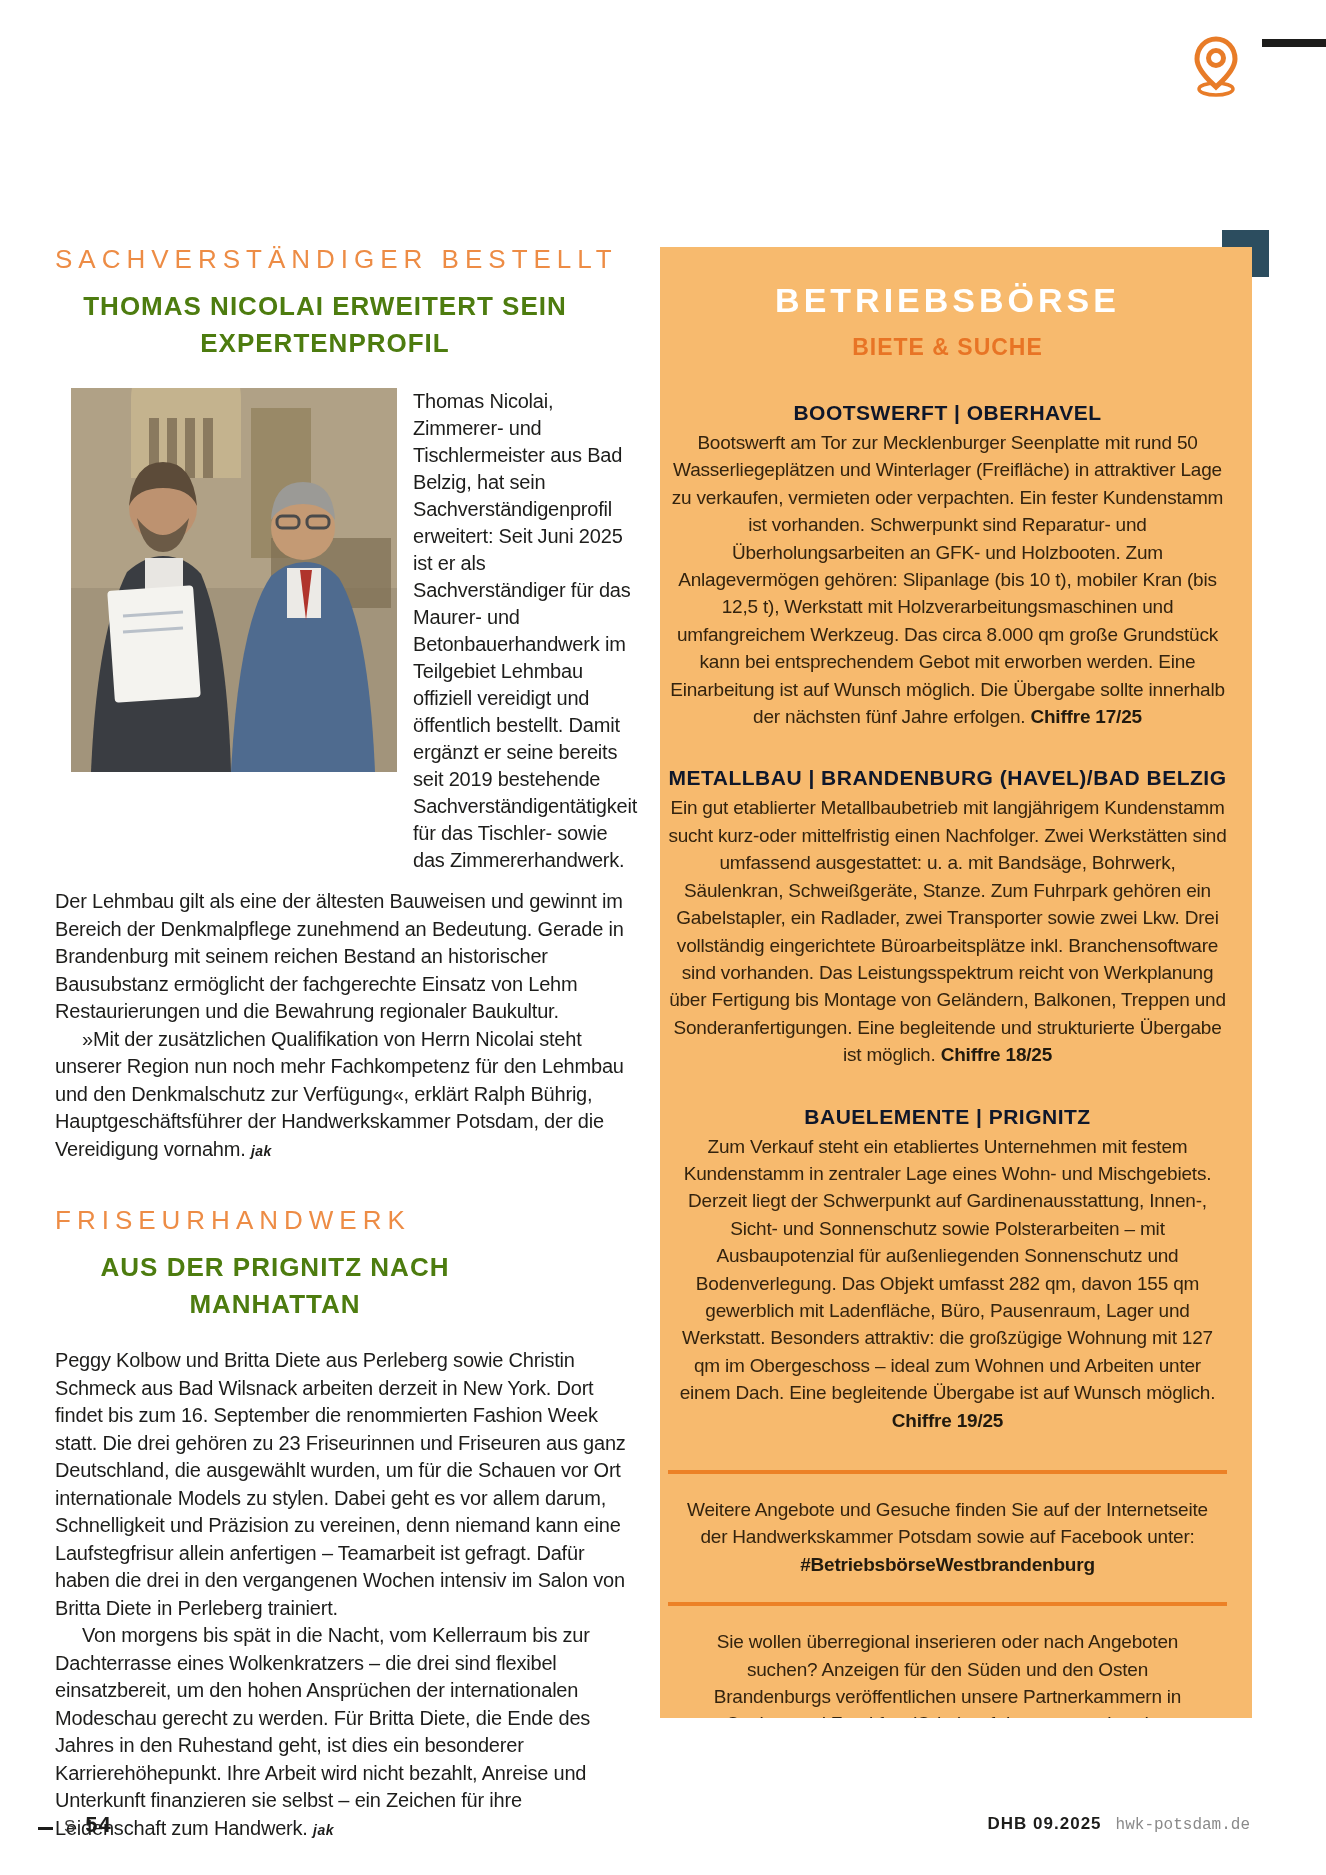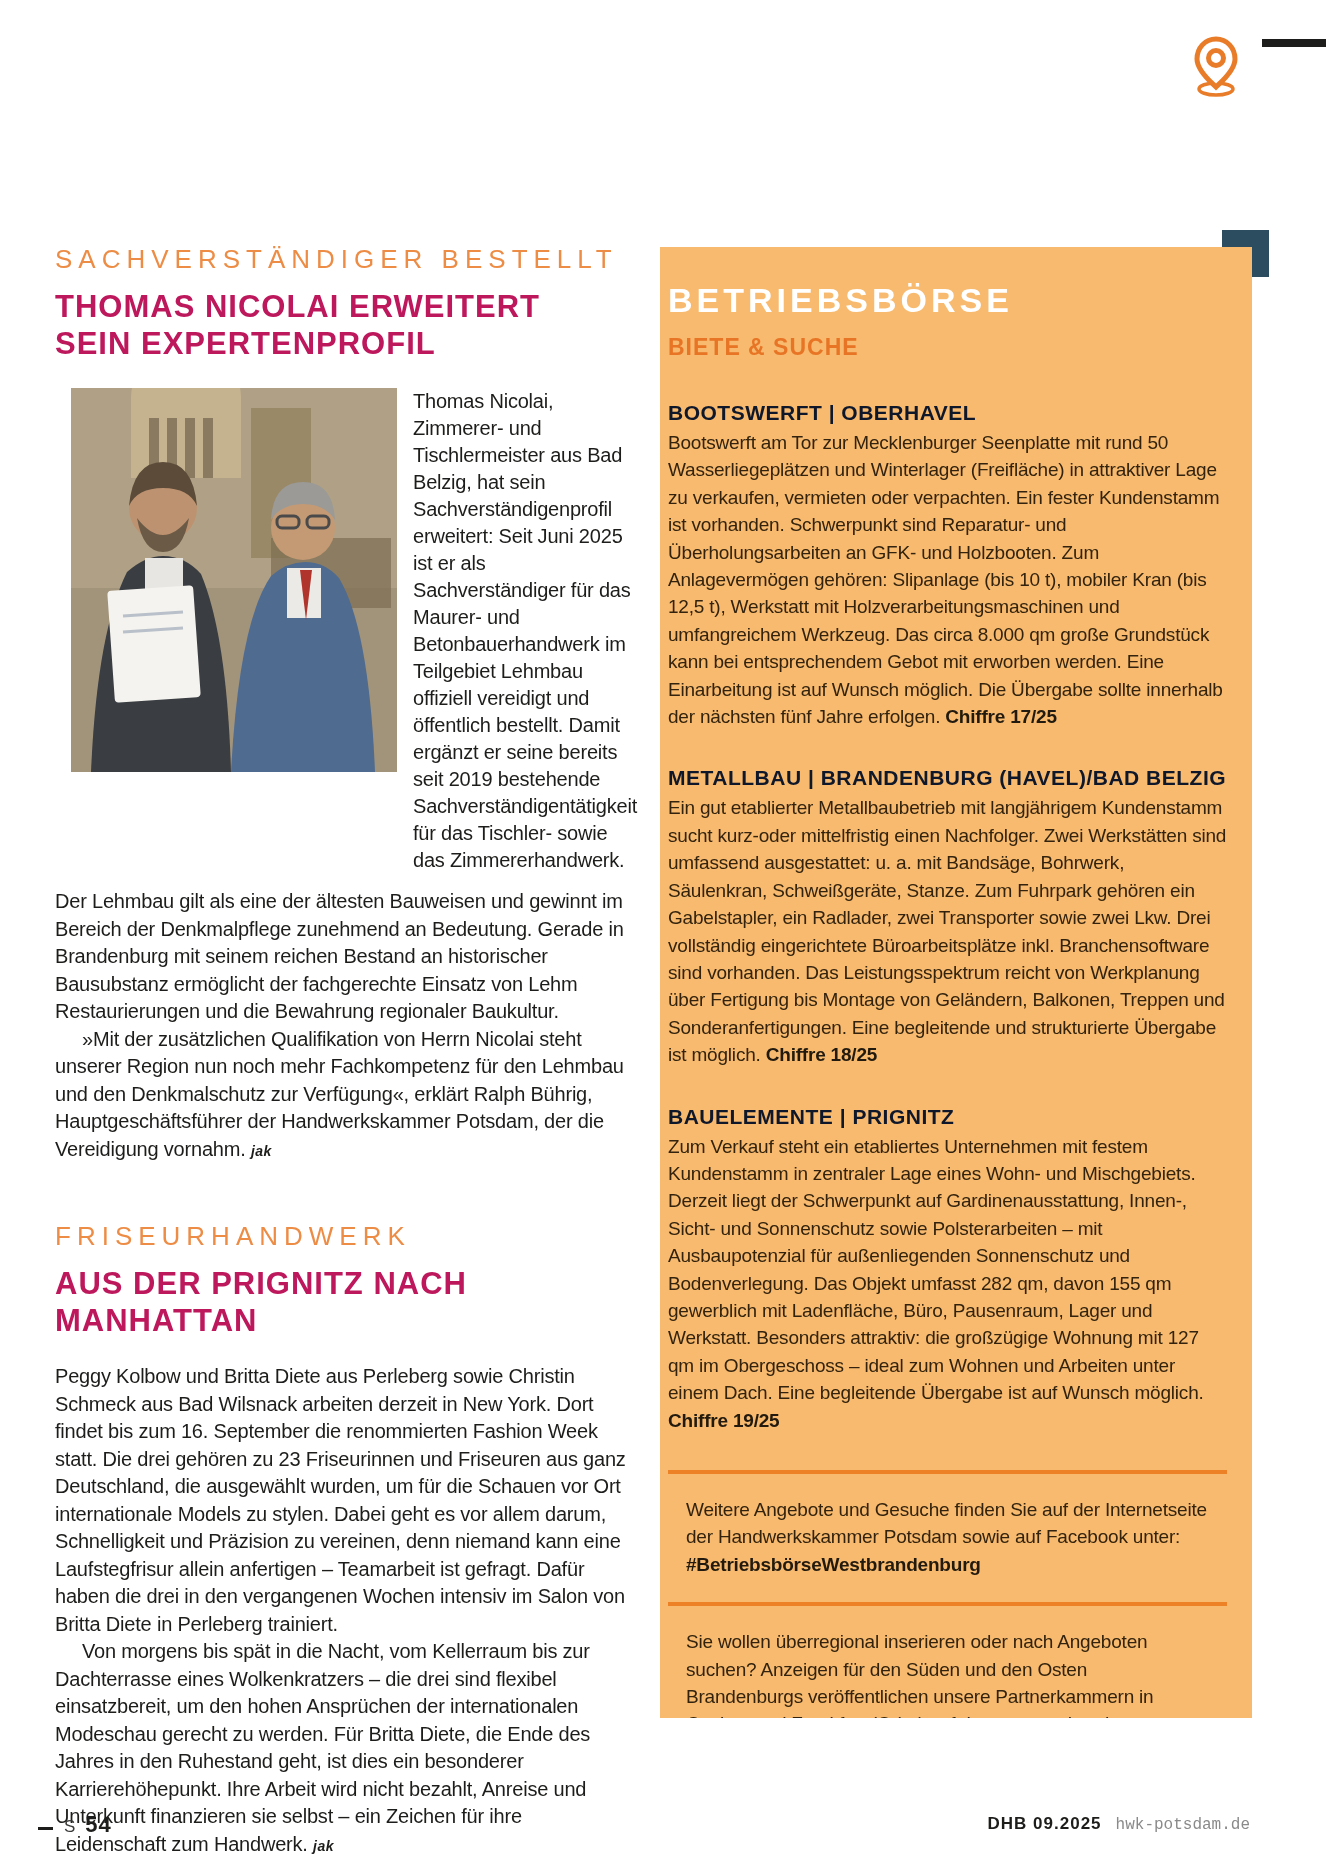--- a/index.html
+++ b/index.html
@@ -12,37 +12,37 @@
   
   .hdr-brand{position:absolute;top:30px;right:146px;text-align:right;}
   .hdr-brand .brand{font-size:23px;letter-spacing:6px;color:#3a3a39;font-weight:500;}
   .hdr-brand .issue{font-size:25px;font-weight:800;letter-spacing:2px;margin-top:3px;color:#1d1d1b;}
   .hdr-pin{position:absolute;top:34px;left:1184px;width:64px;height:64px;}
   .hdr-rule{position:absolute;top:39px;left:1262px;width:64px;height:8px;background:#1d1d1b;}
 
   
   .col-left{position:absolute;left:55px;top:244px;width:577px;}
   .kicker{font-size:26px;letter-spacing:6px;color:#ed8c45;font-weight:500;margin:0 0 13px 0;}
-  .headline{font-size:31px;line-height:37px;font-weight:800;letter-spacing:1px;color:#be185d;margin:0 0 26px 0;}
+  .headline{font-size:26px;line-height:37px;font-weight:800;letter-spacing:1px;color:#4d7c0f;margin:0 0 26px 0;text-align:center;}
   .photo-row{display:flex;gap:16px;margin:4px 0 14px 0;}
   .credit{width:13px;height:384px;overflow:hidden;}
   .photo{width:326px;height:384px;flex:0 0 auto;display:block;background:#a99a80;}
   .lead{width:246px;font-size:20px;line-height:27px;letter-spacing:-.2px;}
   .bodytext{font-size:20px;line-height:27.5px;letter-spacing:-.2px;}
   .bodytext p{margin:0;}
   .indent{text-indent:27px;}
   .byline{font-size:14px;font-weight:700;font-style:italic;letter-spacing:.5px;}
-  .kicker2{margin-top:56px;}
+  .kicker2{margin-top:40px;}
   .headline2{width:440px;margin-bottom:24px;}
 
   
   .corner-square{position:absolute;left:1222px;top:230px;width:47px;height:47px;background:#2c4d5f;}
   .boerse{
     position:absolute;left:660px;top:247px;width:592px;height:1471px;
-    background:#f7ba6e;box-sizing:border-box;padding:34px 25px 0 8px;overflow:hidden;
+    background:#f7ba6e;box-sizing:border-box;padding:34px 25px 0 8px;overflow:hidden;text-align:center;
   }
   .boerse-title{font-size:34px;font-weight:800;letter-spacing:4px;color:#ffffff;margin:0 0 14px 0;}
   .boerse-sub{font-size:23px;font-weight:800;letter-spacing:1px;color:#e87425;margin:0 0 40px 0;}
   .listing{margin:0 0 36px 0;}
   .listing-head{font-size:21px;font-weight:800;letter-spacing:.5px;color:#0f172a;margin:0 0 4px 0;}
   .listing-body{font-size:19px;line-height:27.4px;letter-spacing:-.2px;color:#33230e;margin:0;}
   .listing-body strong,.boerse-note strong{font-weight:800;color:#221a0e;}
   .boerse-rule{height:4px;background:#ec8126;border:none;margin:24px 0 22px 0;}
   .boerse-note{font-size:19px;line-height:27.4px;letter-spacing:-.2px;color:#33230e;margin:18px;}
 

